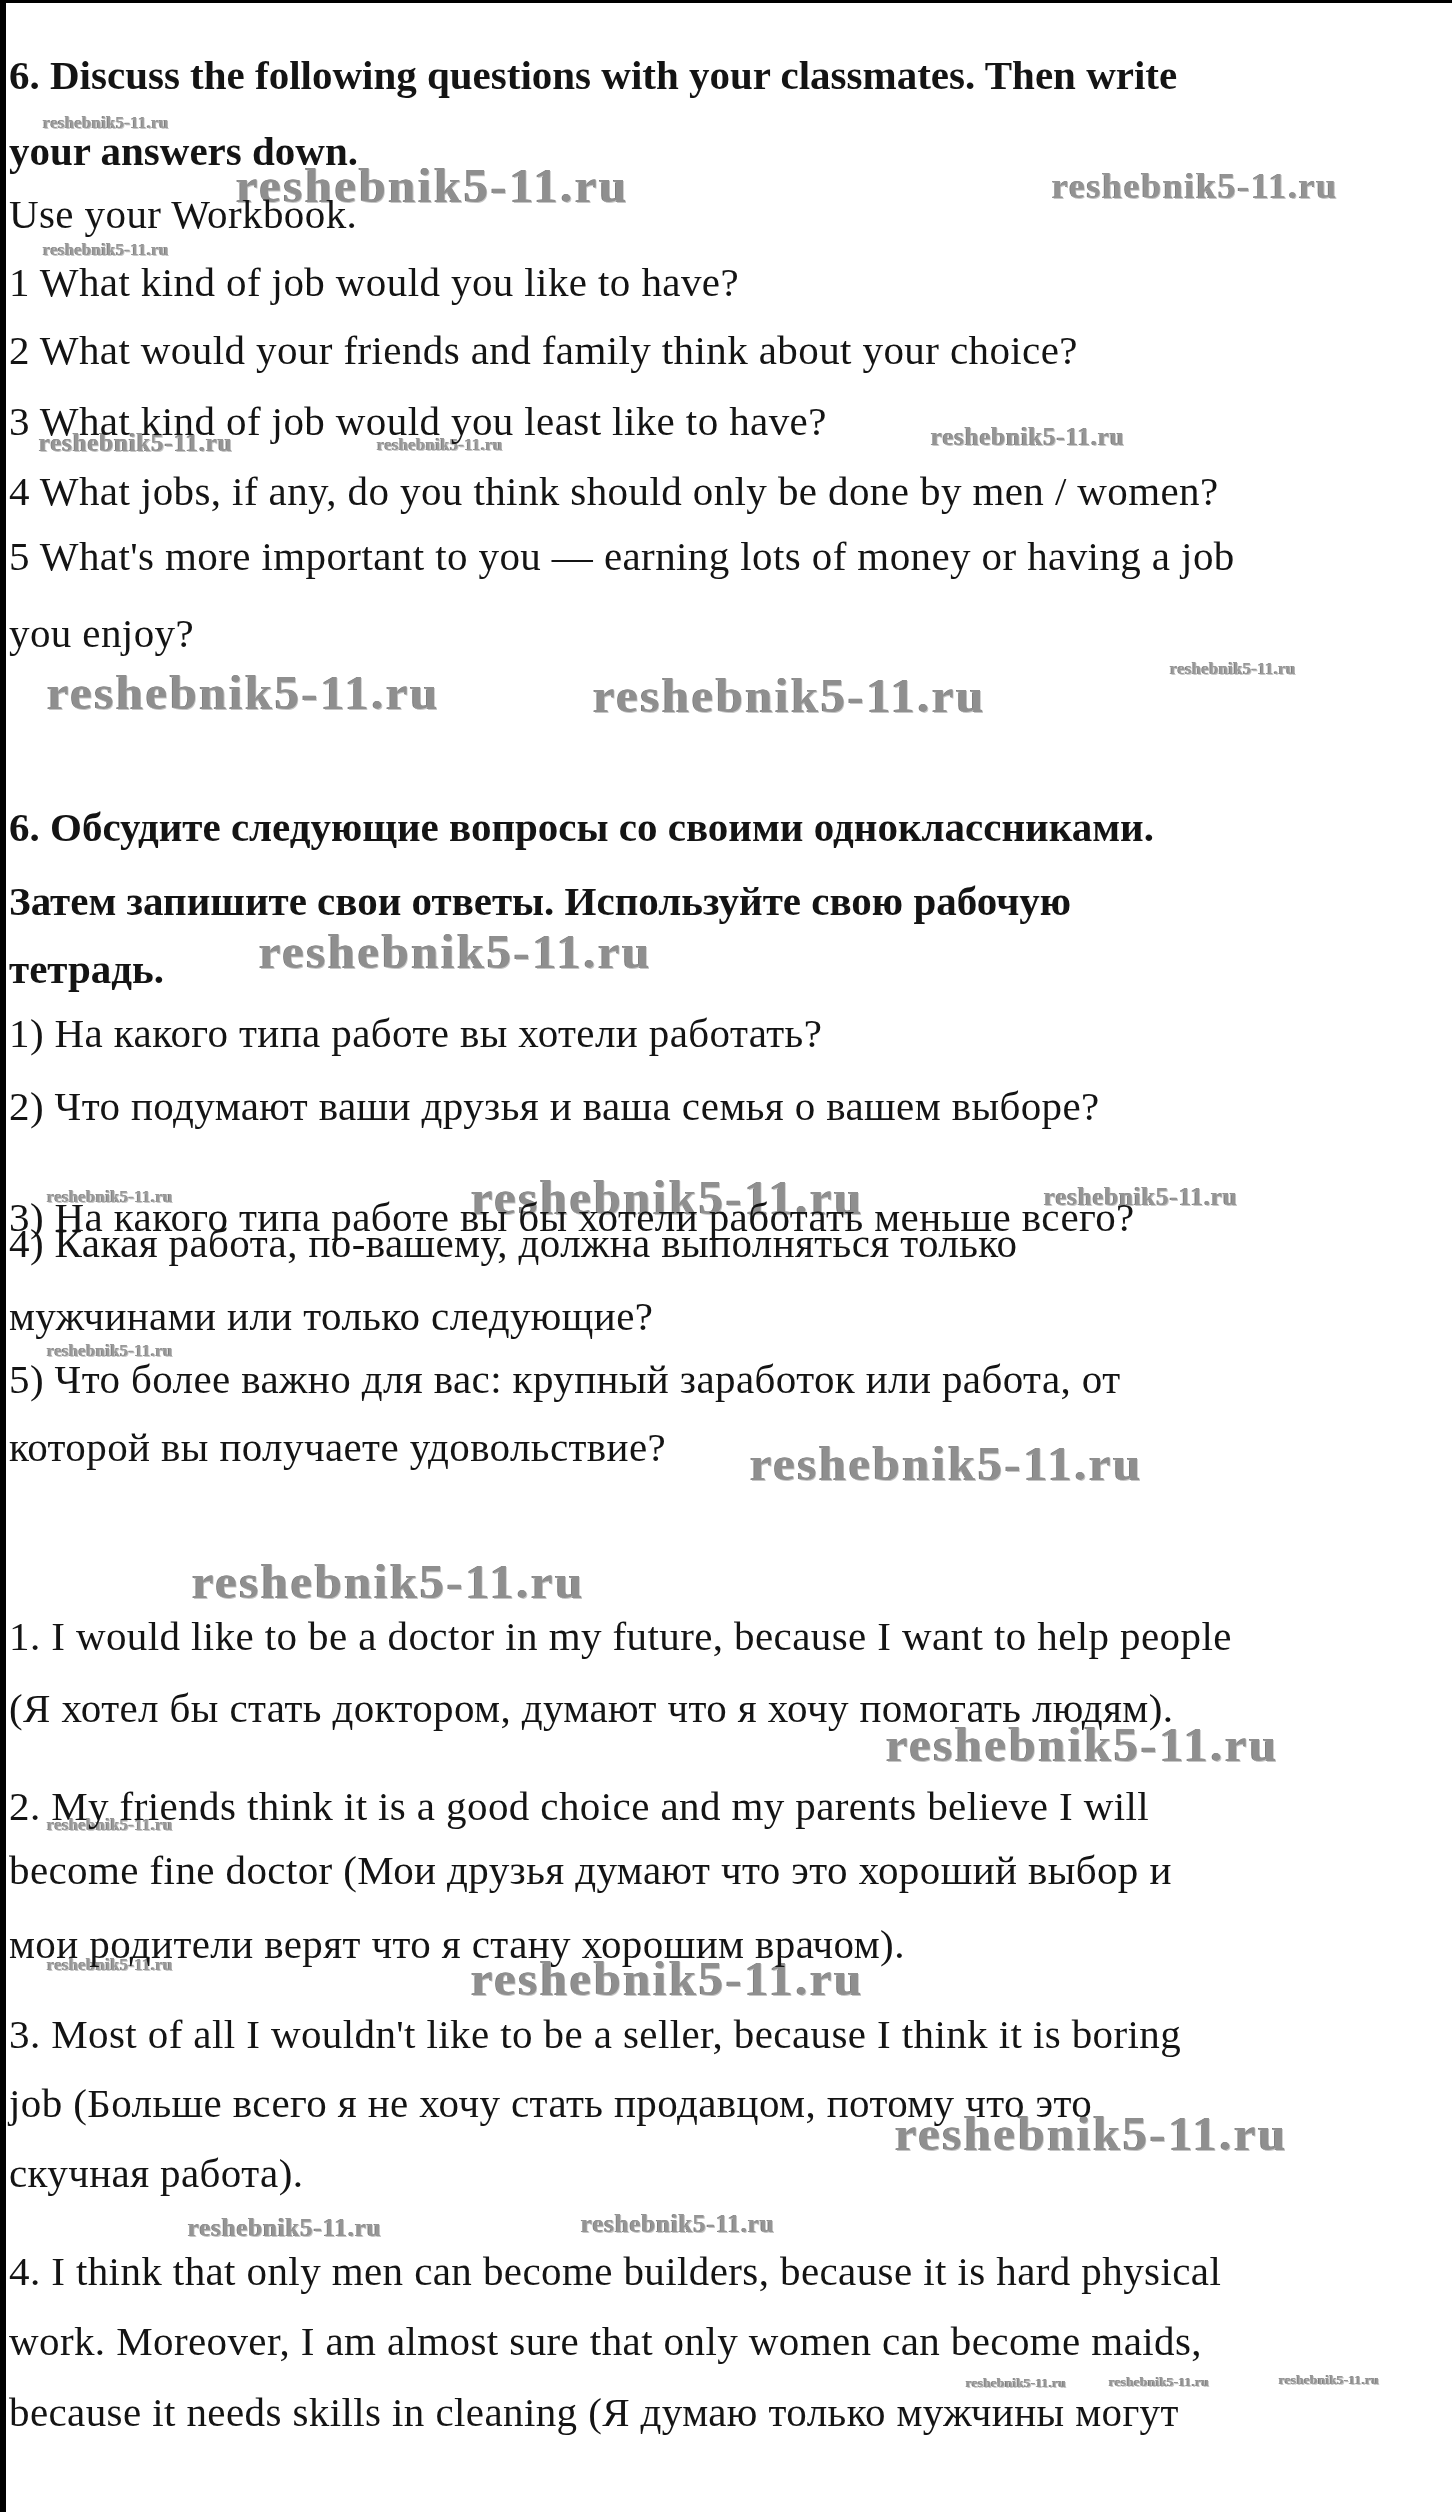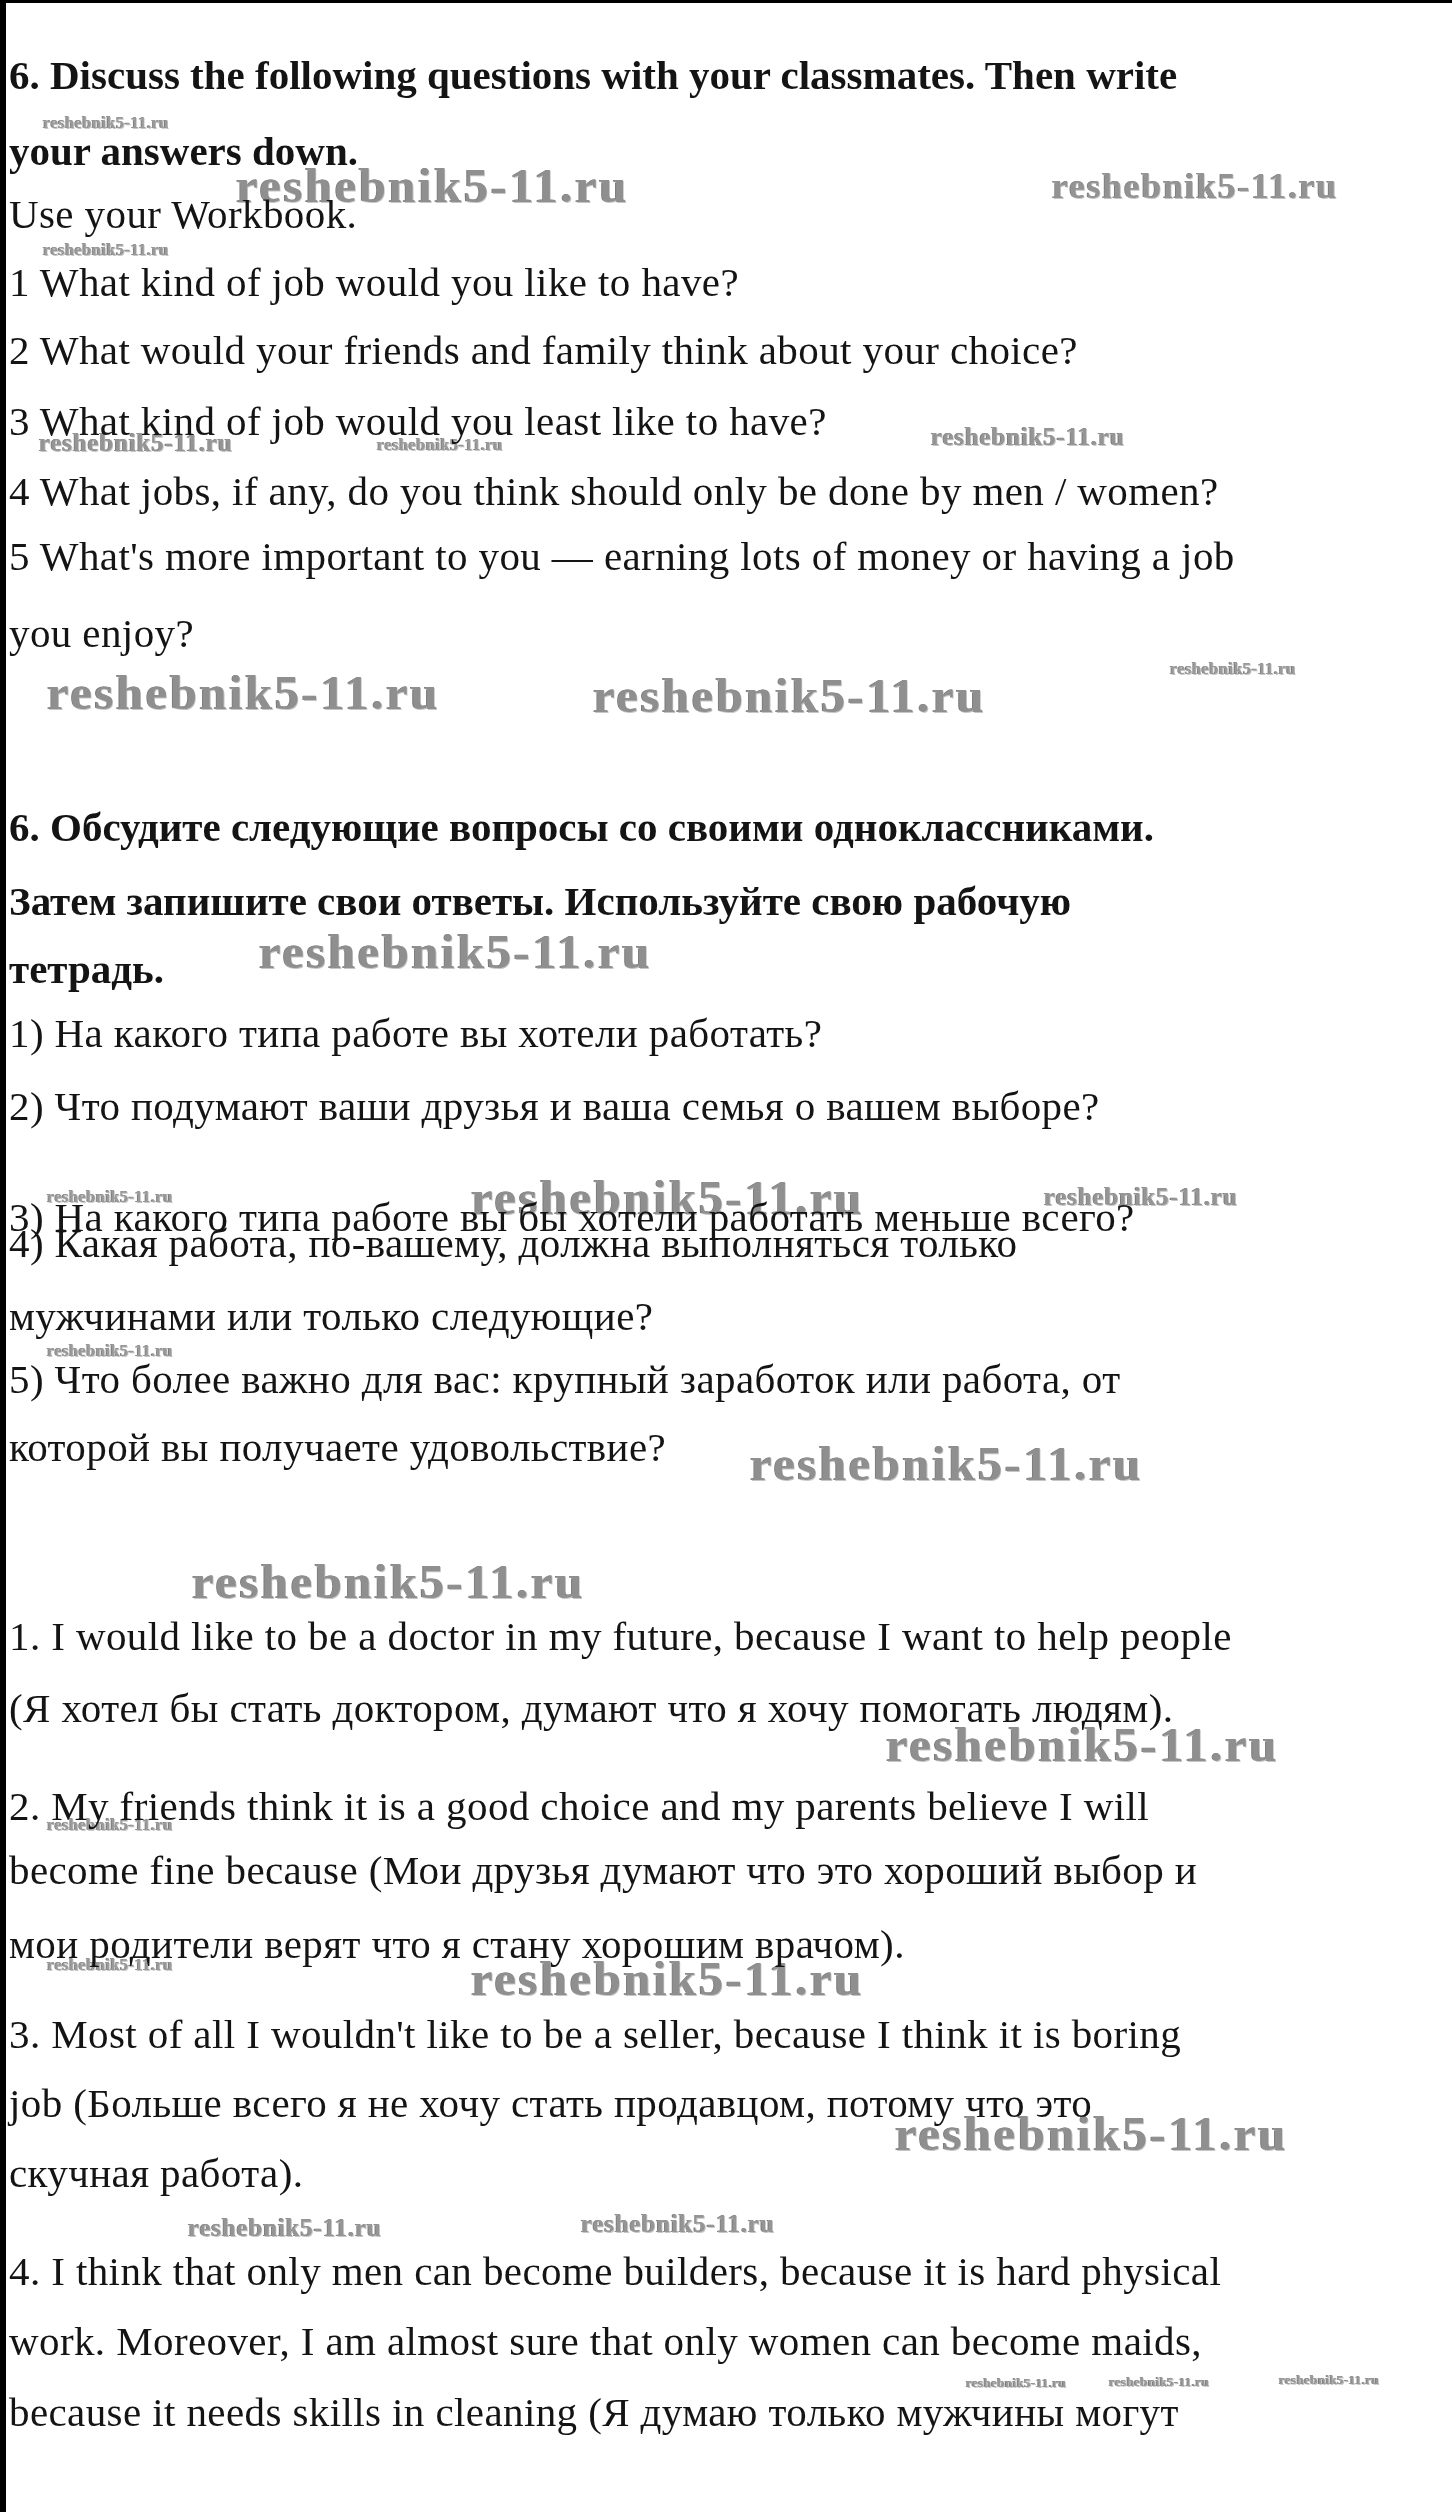--- a/index.html
+++ b/index.html
@@ -87,21 +87,21 @@
     <div class="line" style="top: 1013px;">1) На какого типа работе вы хотели работать?</div>
     <div class="line" style="top: 1086px;">2) Что подумают ваши друзья и ваша семья о вашем выборе?</div>
     <div class="line" style="top: 1152px; margin-top: 45px;">3) На какого типа работе вы бы хотели работать меньше всего?</div>
     <div class="line" style="top: 1223px;">4) Какая работа, по-вашему, должна выполняться только</div>
     <div class="line" style="top: 1296px;">мужчинами или только следующие?</div>
     <div class="line" style="top: 1359px;">5) Что более важно для вас: крупный заработок или работа, от</div>
     <div class="line" style="top: 1427px;">которой вы получаете удовольствие?</div>
     <div class="line" style="top: 1616px;">1. I would like to be a doctor in my future, because I want to help people</div>
     <div class="line" style="top: 1688px;">(Я хотел бы стать доктором, думают что я хочу помогать людям).</div>
     <div class="line" style="top: 1786px;">2. My friends think it is a good choice and my parents believe I will</div>
-    <div class="line" style="top: 1850px;">become fine because (Мои друзья думают что это хороший выбор и</div>
+    <div class="line" style="top: 1850px;">become fine doctor (Мои друзья думают что это хороший выбор и</div>
     <div class="line" style="top: 1924px;">мои родители верят что я стану хорошим врачом).</div>
     <div class="line" style="top: 2014px;">3. Most of all I wouldn't like to be a seller, because I think it is boring</div>
     <div class="line" style="top: 2083px;">job (Больше всего я не хочу стать продавцом, потому что это</div>
     <div class="line" style="top: 2153px;">скучная работа).</div>
     <div class="line" style="top: 2251px;">4. I think that only men can become builders, because it is hard physical</div>
     <div class="line" style="top: 2321px;">work. Moreover, I am almost sure that only women can become maids,</div>
     <div class="line" style="top: 2392px;">because it needs skills in cleaning (Я думаю только мужчины могут</div>
   </div>
 
 

